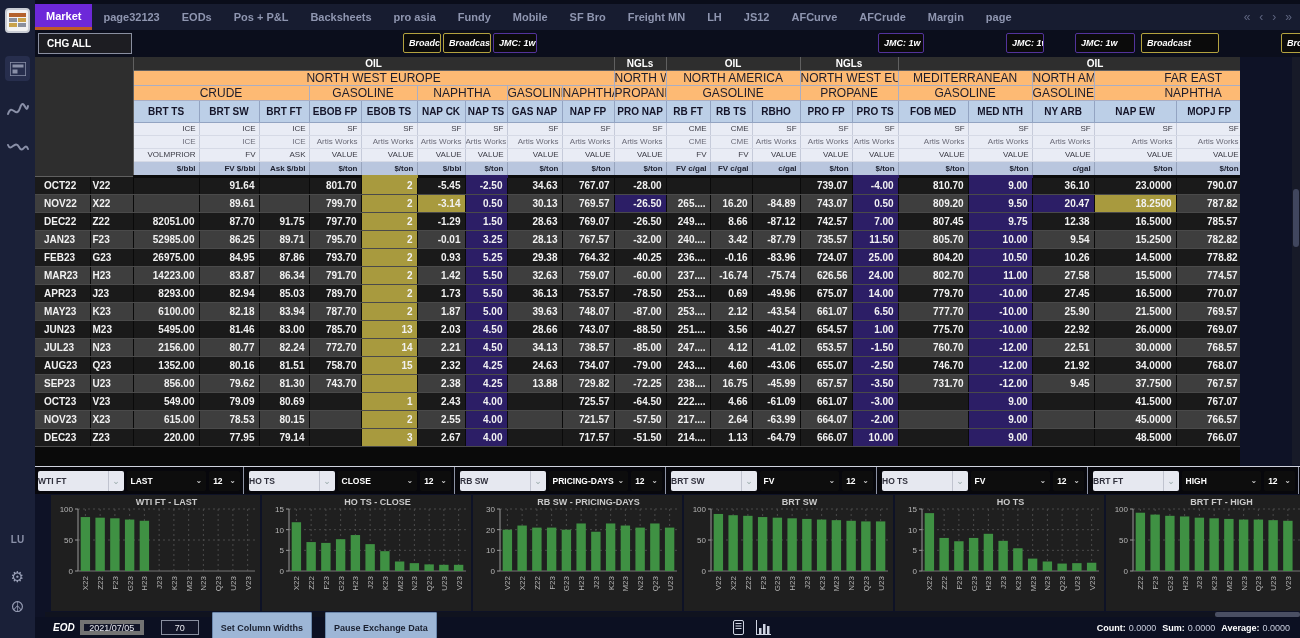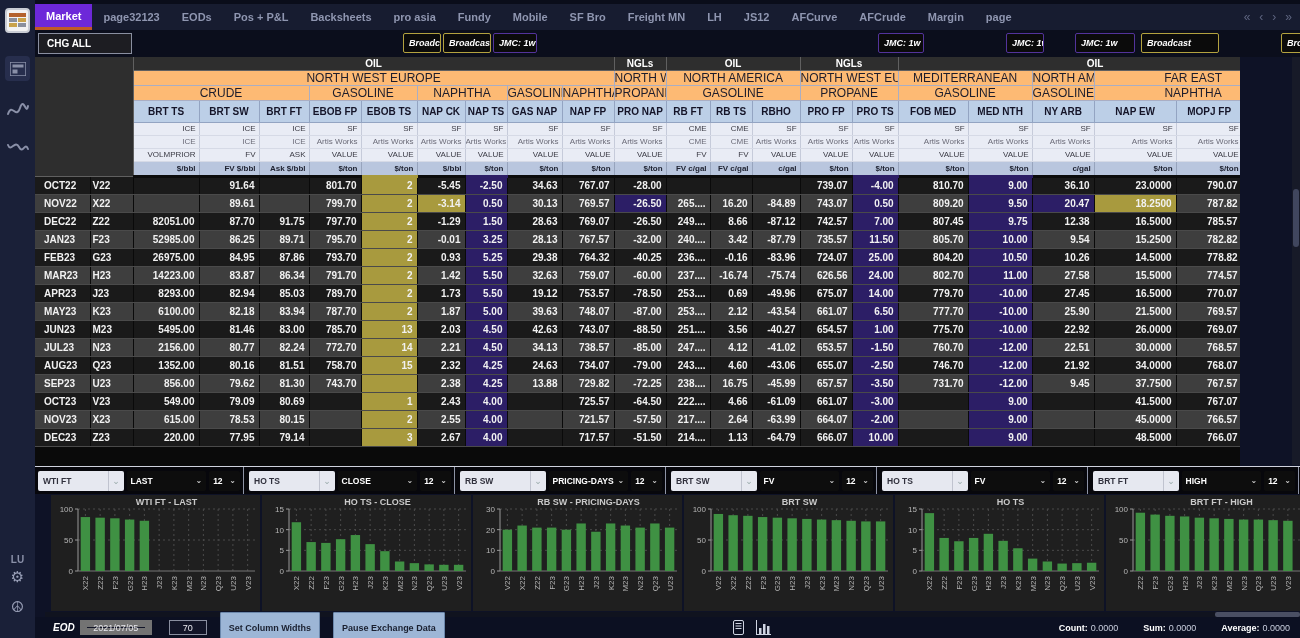--- a/index.html
+++ b/index.html
@@ -67,48 +67,48 @@
   td.purple { background:#2c1e66 !important; }
   .vscroll { position:absolute; right:0px; top:57px; width:8px; height:408px; background:#171a28; z-index:4; }
   .vscroll .thumb { position:absolute; left:1px; width:6px; top:132px; height:58px; background:#40465e; border-radius:3px; }
 
   
   .selrow { position:absolute; left:35px; top:466px; right:0; height:28px; background:#07070c;
     border-top:1px solid #cfd2de; display:flex; }
   .selpanel { width:209px; min-width:209px; height:100%; border-right:1px solid #8d93a5;
     display:flex; align-items:center; gap:3px; padding:0 3px; margin-right:2px; }
   .dd-light { width:86px; height:20px; background:#e6e8f0; border-radius:2px; display:flex; align-items:center; }
-  .dd-light .lbl { flex:1; font-size:8.5px; font-weight:bold; color:#30303c; padding-left:5px; overflow:hidden; }
+  .dd-light .lbl { flex:1; font-size:8.5px; font-weight:bold; color:#30303c; overflow:hidden; }
   .dd-light .chev { width:16px; height:100%; border-left:1px solid #c0c3cf; color:#9aa; font-size:9px;
     display:flex; align-items:center; justify-content:center; }
   .dd-dark { height:20px; background:#0d0d0d; border-radius:2px; color:#fff; font-size:8.5px; font-weight:bold;
     display:flex; align-items:center; justify-content:space-between; padding:0 4px; }
   .dd-field { width:80px; }
   .dd-period { width:31px; }
   .dd-dark .chev { color:#cfcfcf; font-size:8px; margin-left:2px; }
 
   
   .charts { position:absolute; left:35px; top:495px; right:0; height:117px; display:flex; gap:2px;margin-left:16px; }
   .chart { width:209px; min-width:209px; height:116px; background:#1f1f1f; }
 
   
   .hscroll { position:absolute; left:45px; top:612px; right:0; height:5px; background:#10131f; }
   .hscroll .thumb { position:absolute; right:0; width:85px; height:5px; background:#4a4f63; border-radius:2px; }
   .statusbar { position:absolute; left:35px; top:617px; right:0; height:21px; background:#0c1022;
     display:flex; align-items:center; }
   .sb-left { display:flex; align-items:center; gap:5px; margin-left:18px; }
   .eod-lbl { color:#fff; font-size:10px; font-weight:bold; font-style:italic; }
-  .eod-date { width:72px; height:15px; border:7px solid #737373; background:#121528; color:#e8e8ee;
+  .eod-date { width:64px; height:15px; border:4px solid #737373; background:#121528; color:#e8e8ee;
     font-size:9px; display:flex; align-items:center; justify-content:center; }
   .num-field { width:38px; height:15px; border:1px solid #8a8fa0; background:#121528; color:#e8e8ee;
     font-size:9px; display:flex; align-items:center; justify-content:center; margin-left:12px; }
   .blue-btn { height:32px; background:#9db6d6; border:1px solid #6b87ab; border-radius:1px; color:#1a2030;
     font-size:9px; font-weight:bold; display:flex; align-items:center; padding:0 8px; margin-left:8px; }
   .sb-icons { position:absolute; left:698px; display:flex; gap:12px; align-items:center; }
-  .sb-right { position:absolute; right:10px; display:flex; gap:25px; align-items:center;
+  .sb-right { position:absolute; right:10px; display:flex; gap:6px; align-items:center;
     color:#fff; font-size:9px; font-weight:bold; }
   .sb-right .v { color:#c9cedd; font-weight:normal; margin-left:3px; }
 </style>
 </head>
 <body>
 
 <div class="sidebar">
   <div class="sb-icon active" style="top:8px">
     <svg width="17" height="15" viewBox="0 0 17 15">
       <rect x="0" y="0" width="17" height="4" fill="#b4622d"></rect>
@@ -128,21 +128,21 @@
   <div class="sb-squiggle" style="top:100px">
     <svg width="25" height="22" viewBox="0 0 25 22">
       <path d="M3 14 C7 2, 11 20, 15 8 S21 16, 23 6" fill="none" stroke="#8a90a8" stroke-width="2" stroke-linecap="round"></path>
     </svg>
   </div>
   <div class="sb-squiggle" style="top:135px">
     <svg width="25" height="22" viewBox="0 0 25 22">
       <path d="M3 10 C6 18, 10 4, 14 12 S20 6, 23 14" fill="none" stroke="#8a90a8" stroke-width="2" stroke-linecap="round"></path>
     </svg>
   </div>
-  <div class="sb-text" style="top:554px">LU</div>
+  <div class="sb-text" style="top:534px">LU</div>
   <div class="sb-glyph" style="top:568px">⚙</div>
   <div class="sb-glyph" style="top:598px">☮</div>
 </div>
 
 <div class="nav">
   <div class="tabs">
       <div class="tab active">Market</div>
       <div class="tab">page32123</div>
       <div class="tab">EODs</div>
       <div class="tab">Pos + P&amp;L</div>
@@ -507,21 +507,21 @@
         <tr class="odd">
           <td class="mon">APR23</td>
           <td class="code">J23</td>
           <td class="val ">8293.00</td>
           <td class="val ">82.94</td>
           <td class="val ">85.03</td>
           <td class="val ">789.70</td>
           <td class="val olive">2</td>
           <td class="val ">1.73</td>
           <td class="val purple">5.50</td>
-          <td class="val ">19.12</td>
+          <td class="val ">36.13</td>
           <td class="val ">753.57</td>
           <td class="val ">-78.50</td>
           <td class="val ">253....</td>
           <td class="val ">0.69</td>
           <td class="val ">-49.96</td>
           <td class="val ">675.07</td>
           <td class="val purple">14.00</td>
           <td class="val ">779.70</td>
           <td class="val purple">-10.00</td>
           <td class="val ">27.45</td>
@@ -557,21 +557,21 @@
         <tr class="odd">
           <td class="mon">JUN23</td>
           <td class="code">M23</td>
           <td class="val ">5495.00</td>
           <td class="val ">81.46</td>
           <td class="val ">83.00</td>
           <td class="val ">785.70</td>
           <td class="val olive">13</td>
           <td class="val ">2.03</td>
           <td class="val purple">4.50</td>
-          <td class="val ">42.63</td>
+          <td class="val ">28.66</td>
           <td class="val ">743.07</td>
           <td class="val ">-88.50</td>
           <td class="val ">251....</td>
           <td class="val ">3.56</td>
           <td class="val ">-40.27</td>
           <td class="val ">654.57</td>
           <td class="val purple">1.00</td>
           <td class="val ">775.70</td>
           <td class="val purple">-10.00</td>
           <td class="val ">22.92</td>

